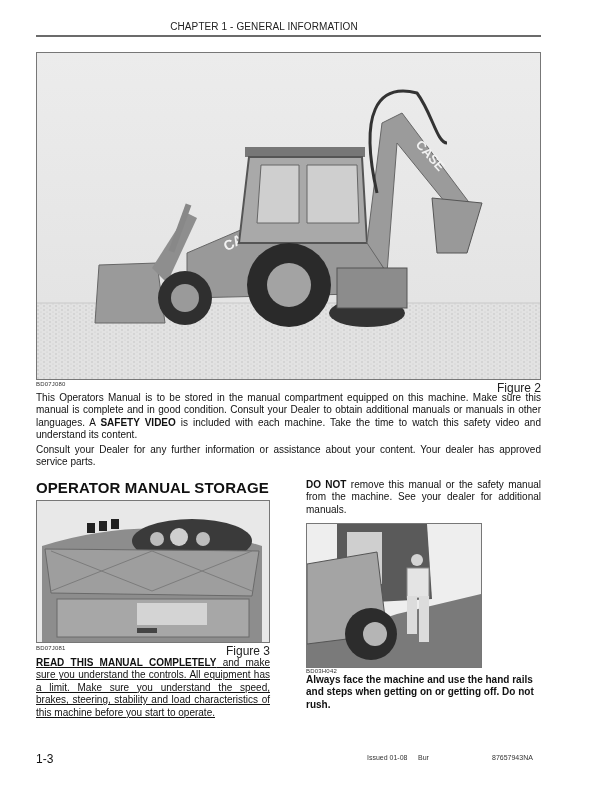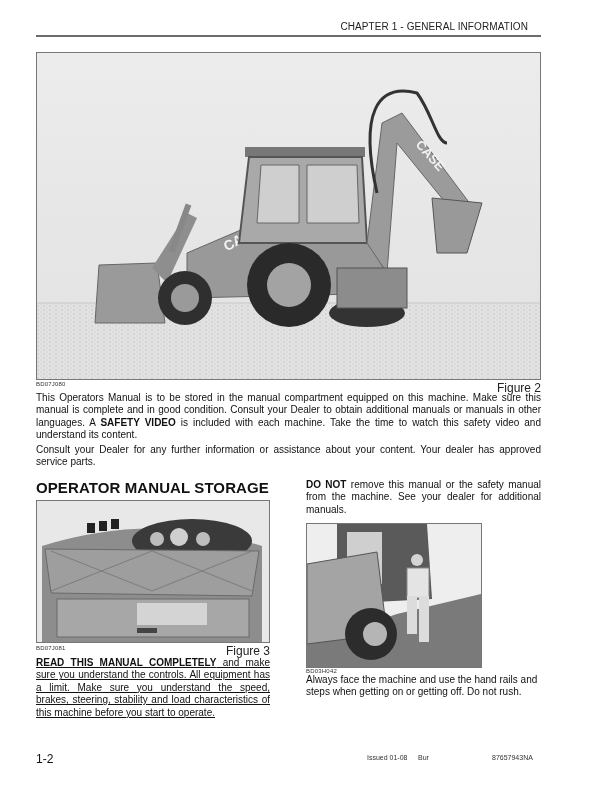--- a/index.html
+++ b/index.html
@@ -1,19 +1,19 @@
 <!DOCTYPE html>
 <html><head>
 <meta charset="utf-8">
 <style>
   html, body { margin: 0; padding: 0; background: #ffffff; }
   body { width: 612px; height: 792px; position: relative; overflow: hidden;
          font-family: "Liberation Sans", sans-serif; color: #111; }
   .abs { position: absolute; }
-  .header-title { top: 21px; left: 0; width: 528px; text-align: right; font-size: 10px; letter-spacing: 0.1px; color: #222; }
+  .header-title { top: 21px; left: 0; width: 528px; text-align: center; font-size: 10px; letter-spacing: 0.1px; color: #222; }
   .header-rule { top: 35px; left: 36px; width: 505px; height: 2px; background: #6b6b6b; }
 
   .photo { border: 1px solid #777; box-sizing: border-box; overflow: hidden; background: #ededed; }
   .fig-id { font-size: 6px; color: #333; letter-spacing: 0.2px; }
   .fig-label { font-size: 12px; color: #222; text-align: right; }
 
   .body-text { font-size: 10px; line-height: 12.4px; text-align: justify; color: #111; }
   .body-text b { font-weight: bold; }
   .heading { font-size: 15px; font-weight: bold; color: #111; letter-spacing: 0.1px; }
 
@@ -124,18 +124,18 @@
     <circle cx="68" cy="110" r="12" fill="#b5b5b5"></circle>
 
     <circle cx="110" cy="36" r="6" fill="#d4d4d4"></circle>
     <rect x="100" y="44" width="22" height="30" fill="#e4e4e4" stroke="#888"></rect>
     <rect x="100" y="72" width="10" height="38" fill="#dcdcdc"></rect>
     <rect x="112" y="72" width="10" height="46" fill="#dcdcdc"></rect>
   </svg>
 </div>
 <div class="abs fig-id" style="left:306px; top:668px;">BD03H042</div>
 
-<div class="abs body-text" style="left:306px; top:674px; width:235px; text-align:left;">Always face the machine and use the hand rails and steps when getting on or getting off. Do not rush.</div>
+<div class="abs body-text" style="left:306px; top:674px; width:235px; text-align:left;font-weight:bold;">Always face the machine and use the hand rails and steps when getting on or getting off. Do not rush.</div>
 
-<div class="abs page-num" style="left:36px; top:752px;">1-2</div>
+<div class="abs page-num" style="left:36px; top:752px;">1-3</div>
 <div class="abs footer" style="left:367px; top:754px;">Issued 01-08</div>
 <div class="abs footer" style="left:418px; top:754px;">Bur</div>
 <div class="abs footer" style="left:492px; top:754px;">87657943NA</div>
 
 </body></html>

